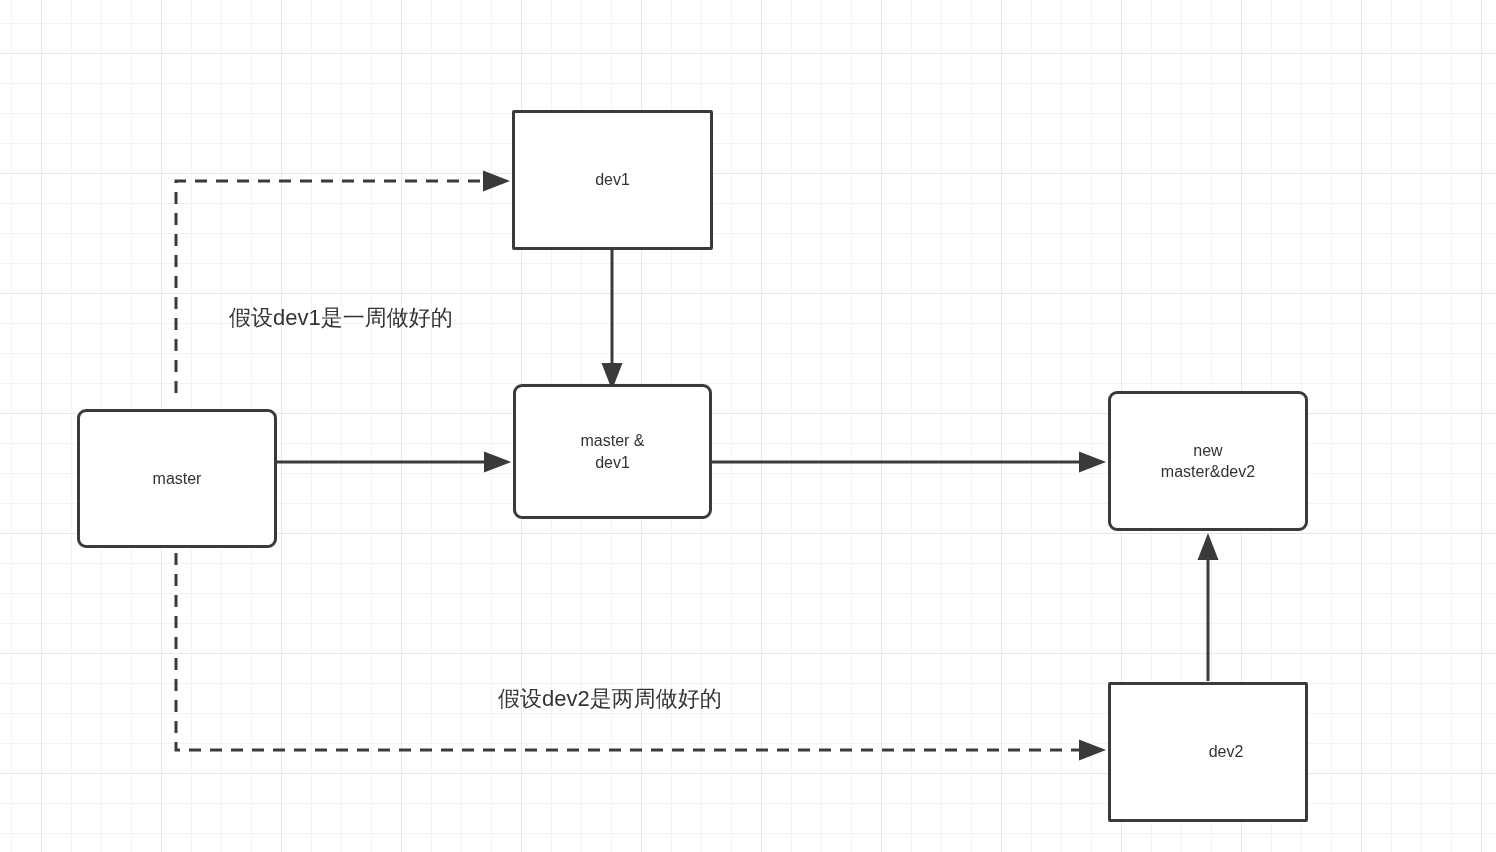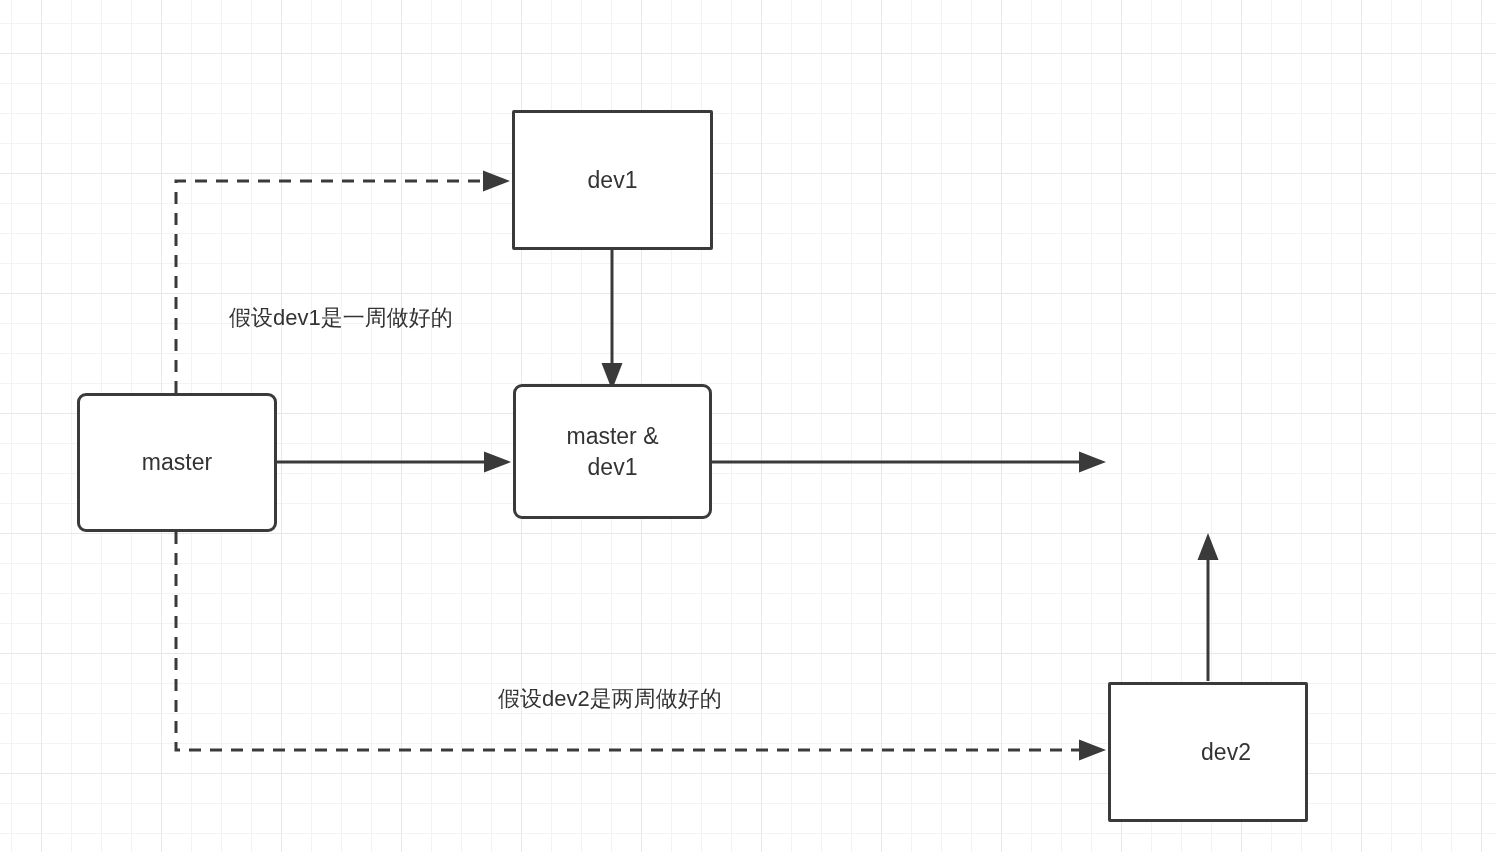--- a/index.html
+++ b/index.html
@@ -47,21 +47,21 @@
   }
   .node{
     position:absolute;
     background:#ffffff;
     border:3px solid var(--stroke);
     display:flex;
     align-items:center;
     justify-content:center;
     text-align:center;
     color:var(--text);
-    font-size:23px;
+    font-size:16px;
     line-height:1.33;
   }
   .node.rounded{border-radius:9px;}
   .node.sharp{border-radius:2px;}
   .node-label{
     white-space:pre-line;
   }
   .annotation{
     position:absolute;
     color:var(--text);
@@ -104,29 +104,33 @@
     <g>
       <path class="edge-line dashed" d="M 176 532 L 176 750 L 1080 750"></path>
       <polygon class="edge-head" points="1106,750 1079,739.5 1079,760.5"></polygon>
     </g>
   </svg>
 
   <div class="node sharp" style="left:512px;top:110px;width:201px;height:140px;">
     <span class="node-label">dev1</span>
   </div>
 
-  <div class="node rounded" style="left:77px;top:393px;width:200px;height:139px;">
+  <div class="node rounded" style="left:77px;top:409px;width:200px;height:139px;">
     <span class="node-label">master</span>
   </div>
 
   <div class="node rounded" style="left:513px;top:384px;width:199px;height:135px;">
     <span class="node-label">master &amp;
 dev1</span>
   </div>
 
+  <div class="node rounded" style="left:1108px;top:391px;width:200px;height:140px;">
+    <span class="node-label">new
+master&amp;dev2</span>
+  </div>
 
   <div class="node sharp" style="left:1108px;top:682px;width:200px;height:140px;padding-left:36px;">
     <span class="node-label">dev2</span>
   </div>
 
   <div class="annotation" style="left:229px;top:303px;">假设dev1是一周做好的</div>
 
   <div class="annotation" style="left:498px;top:684px;">假设dev2是两周做好的</div>
 
 </div>

